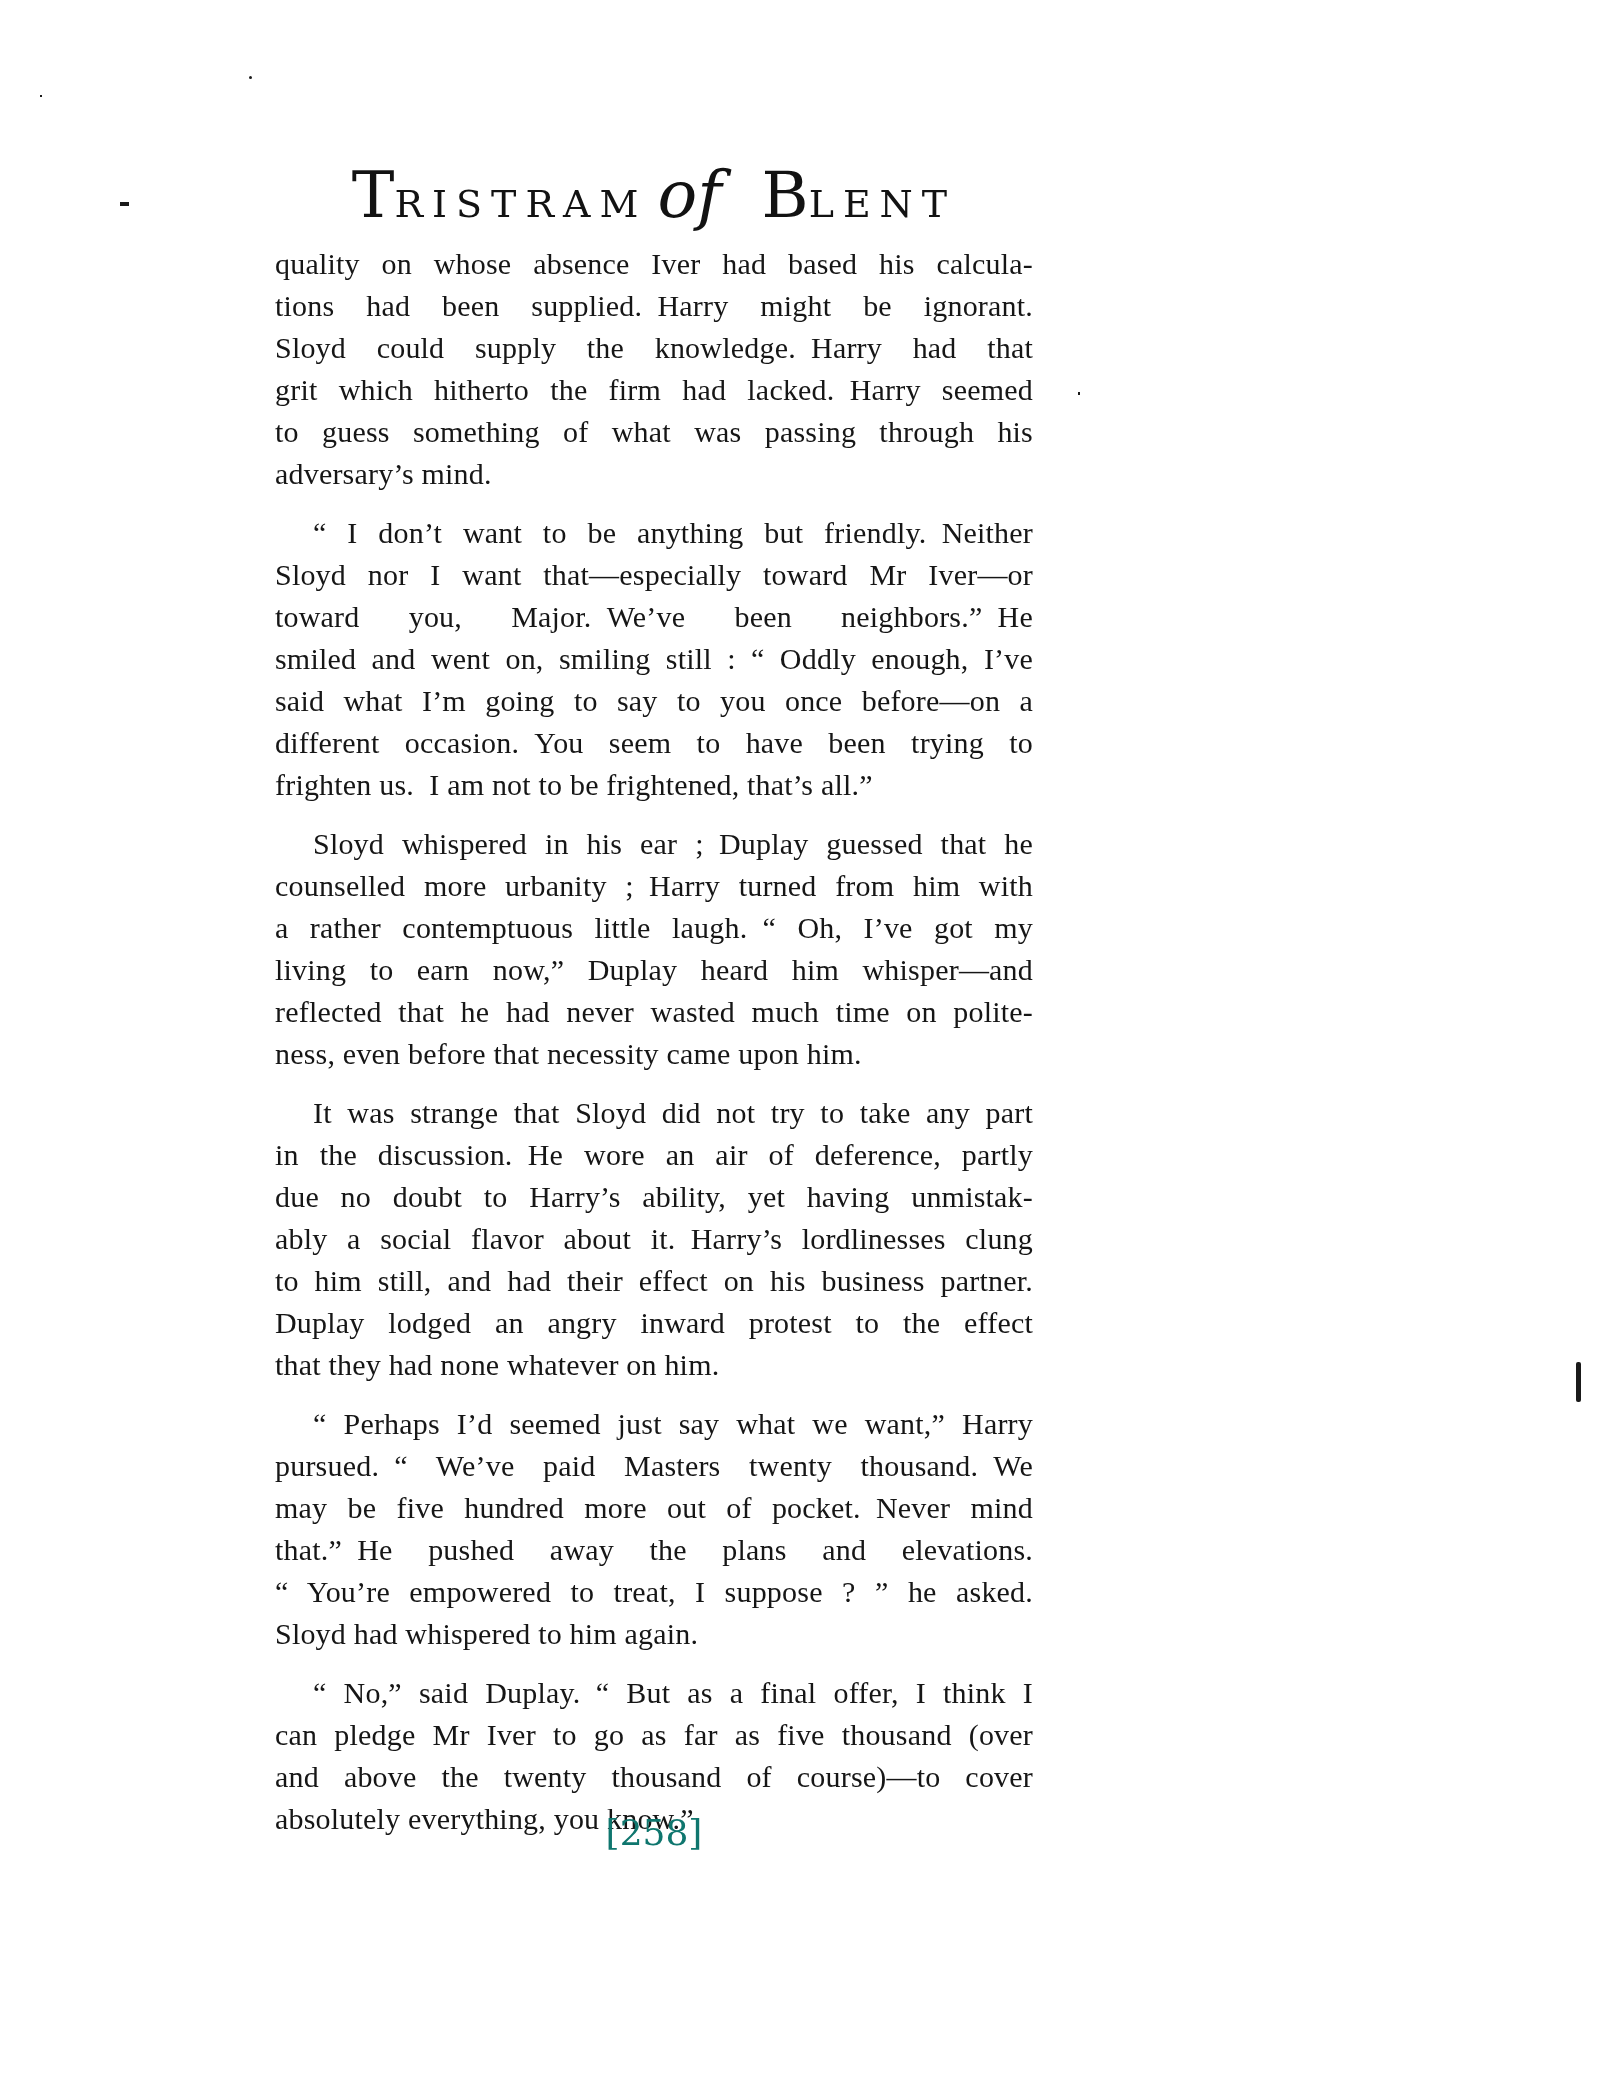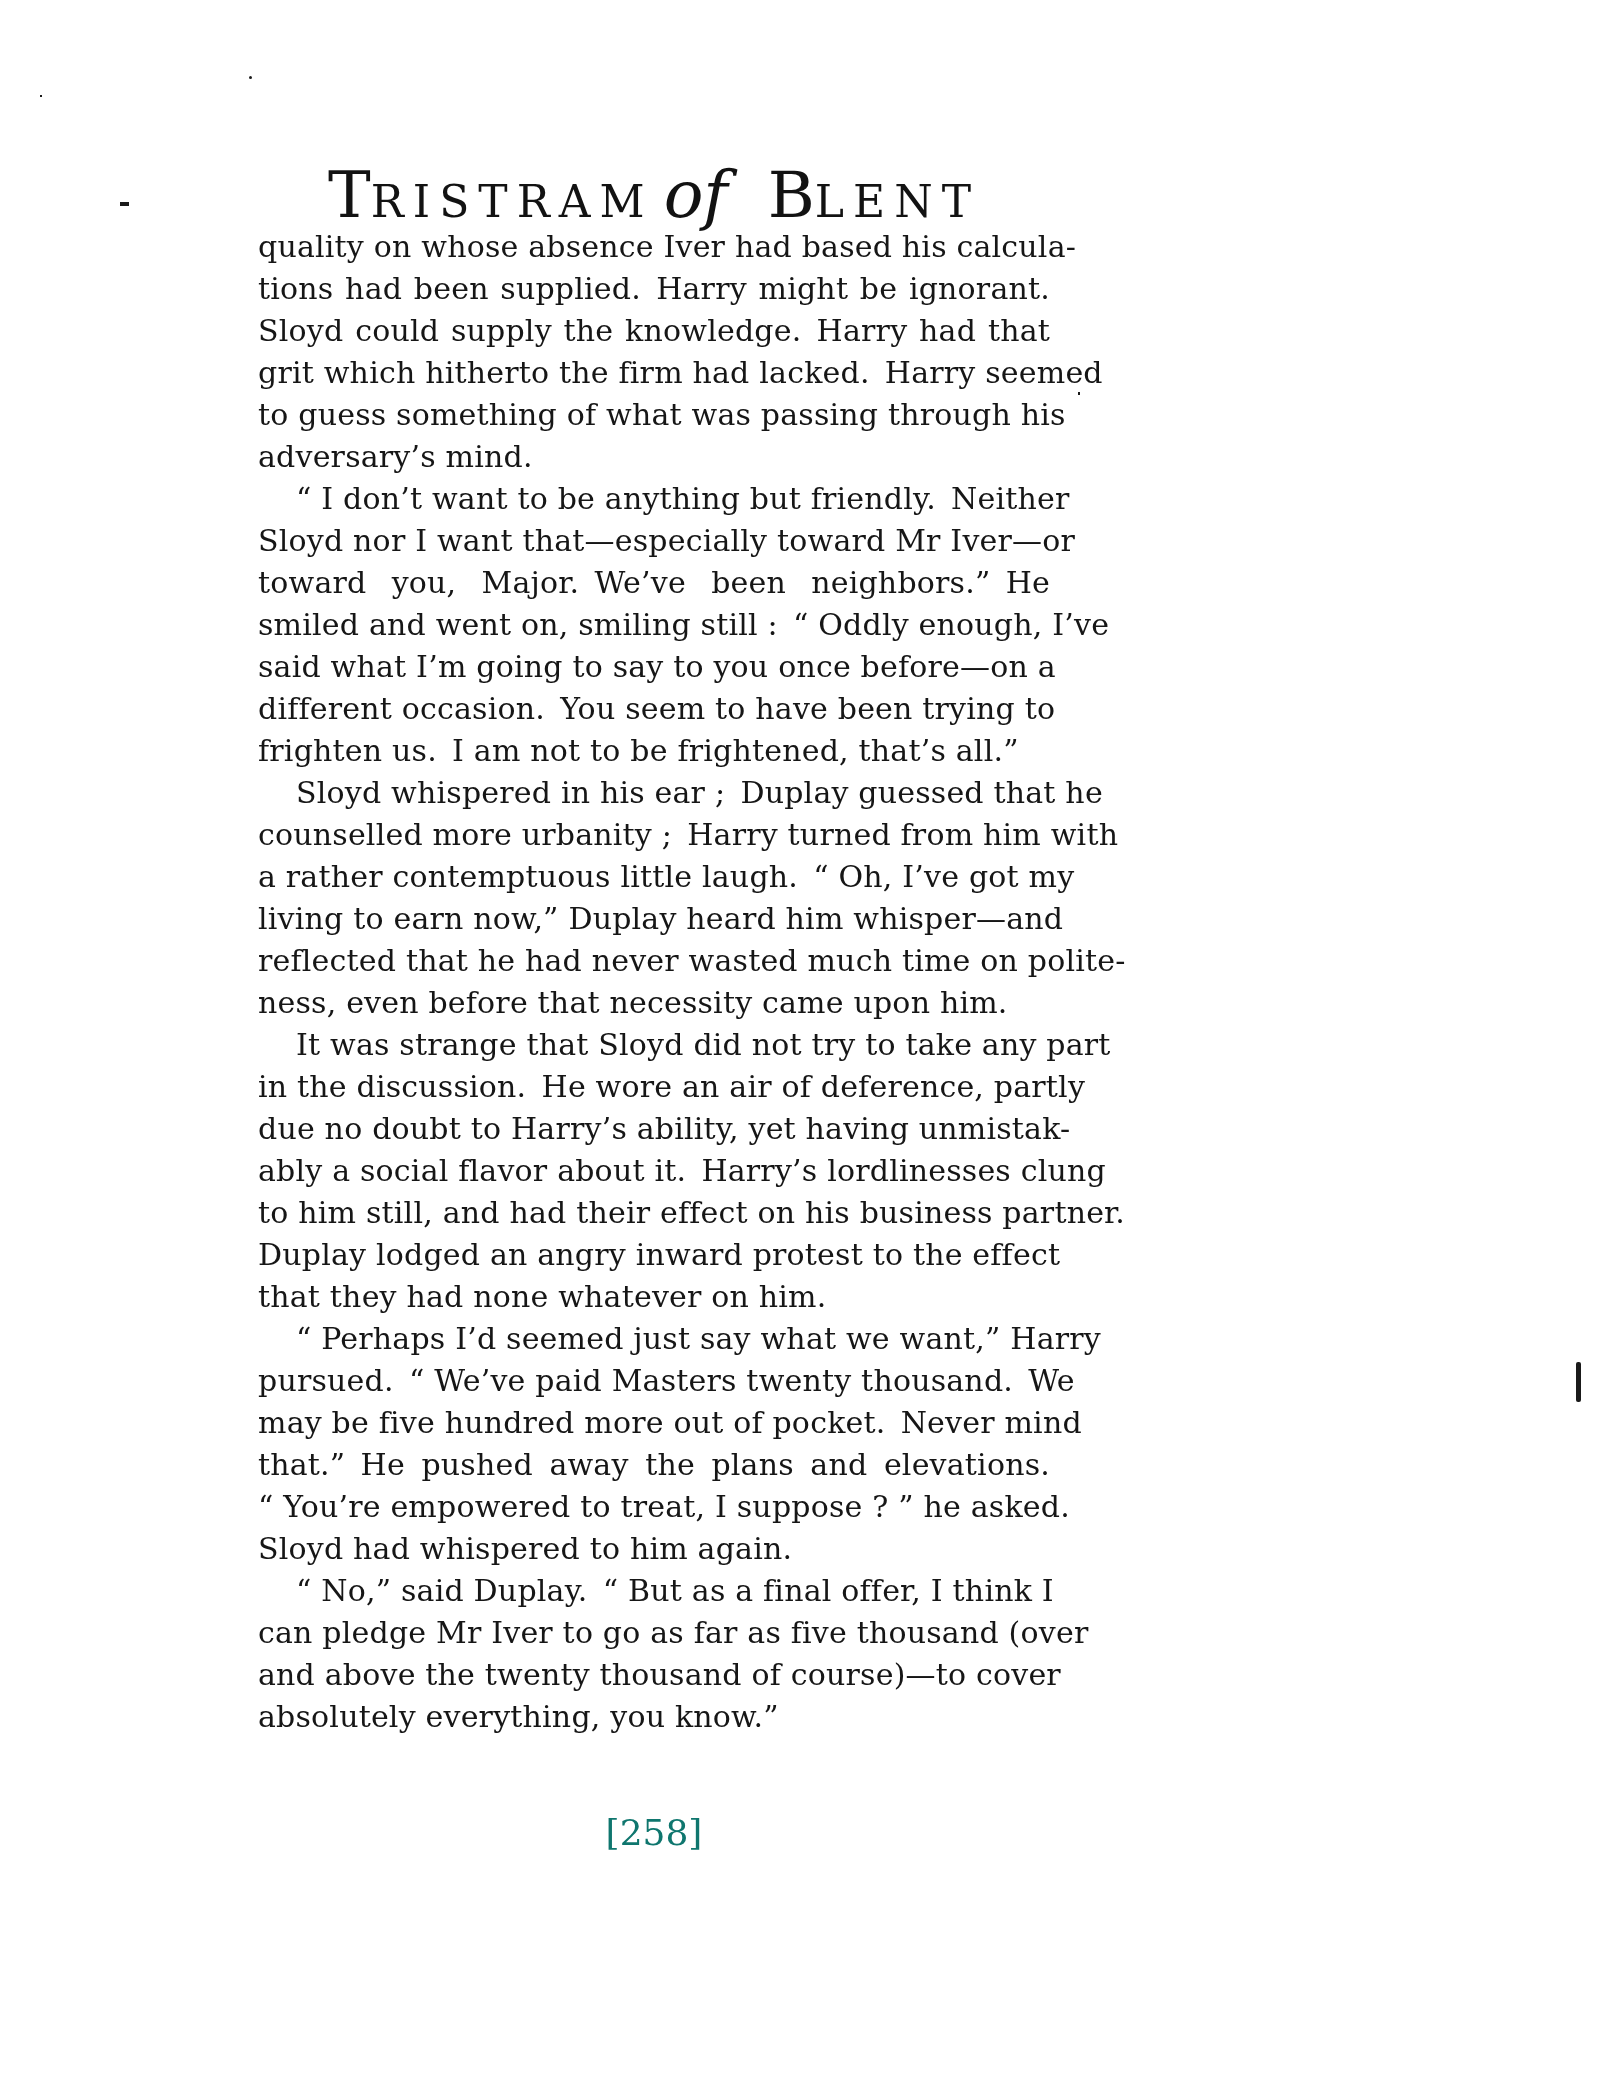--- a/index.html
+++ b/index.html
@@ -10,26 +10,26 @@
     color:#161616;
     font-family:"DejaVu Serif", serif;
     overflow:hidden;
   }
   .title{
     position:absolute;left:258px;top:156px;width:792px;
     text-align:center;white-space:nowrap;
     color:#121212;
   }
   .title .big{font-size:64px;line-height:64px;}
-  .title .sc{font-size:44px;letter-spacing:9px;}
+  .title .sc{font-size:38px;letter-spacing:9px;}
   .title .of{font-style:italic;font-size:66px;margin-left:10px;margin-right:40px;letter-spacing:0;}
   .text-block{
     position:absolute;left:258px;top:226px;width:792px;
   }
-  .paragraph{margin:0;padding:0;}
+  .paragraph{margin:17px;padding:0;font-family:Liberation Serif, serif;}
   .line{
     font-size:30px;
     line-height:42px;
     height:42px;
     white-space:nowrap;
     text-align:justify;
     text-align-last:justify;
     letter-spacing:0.2px;
   }
   .line.lastline{text-align-last:left;}

